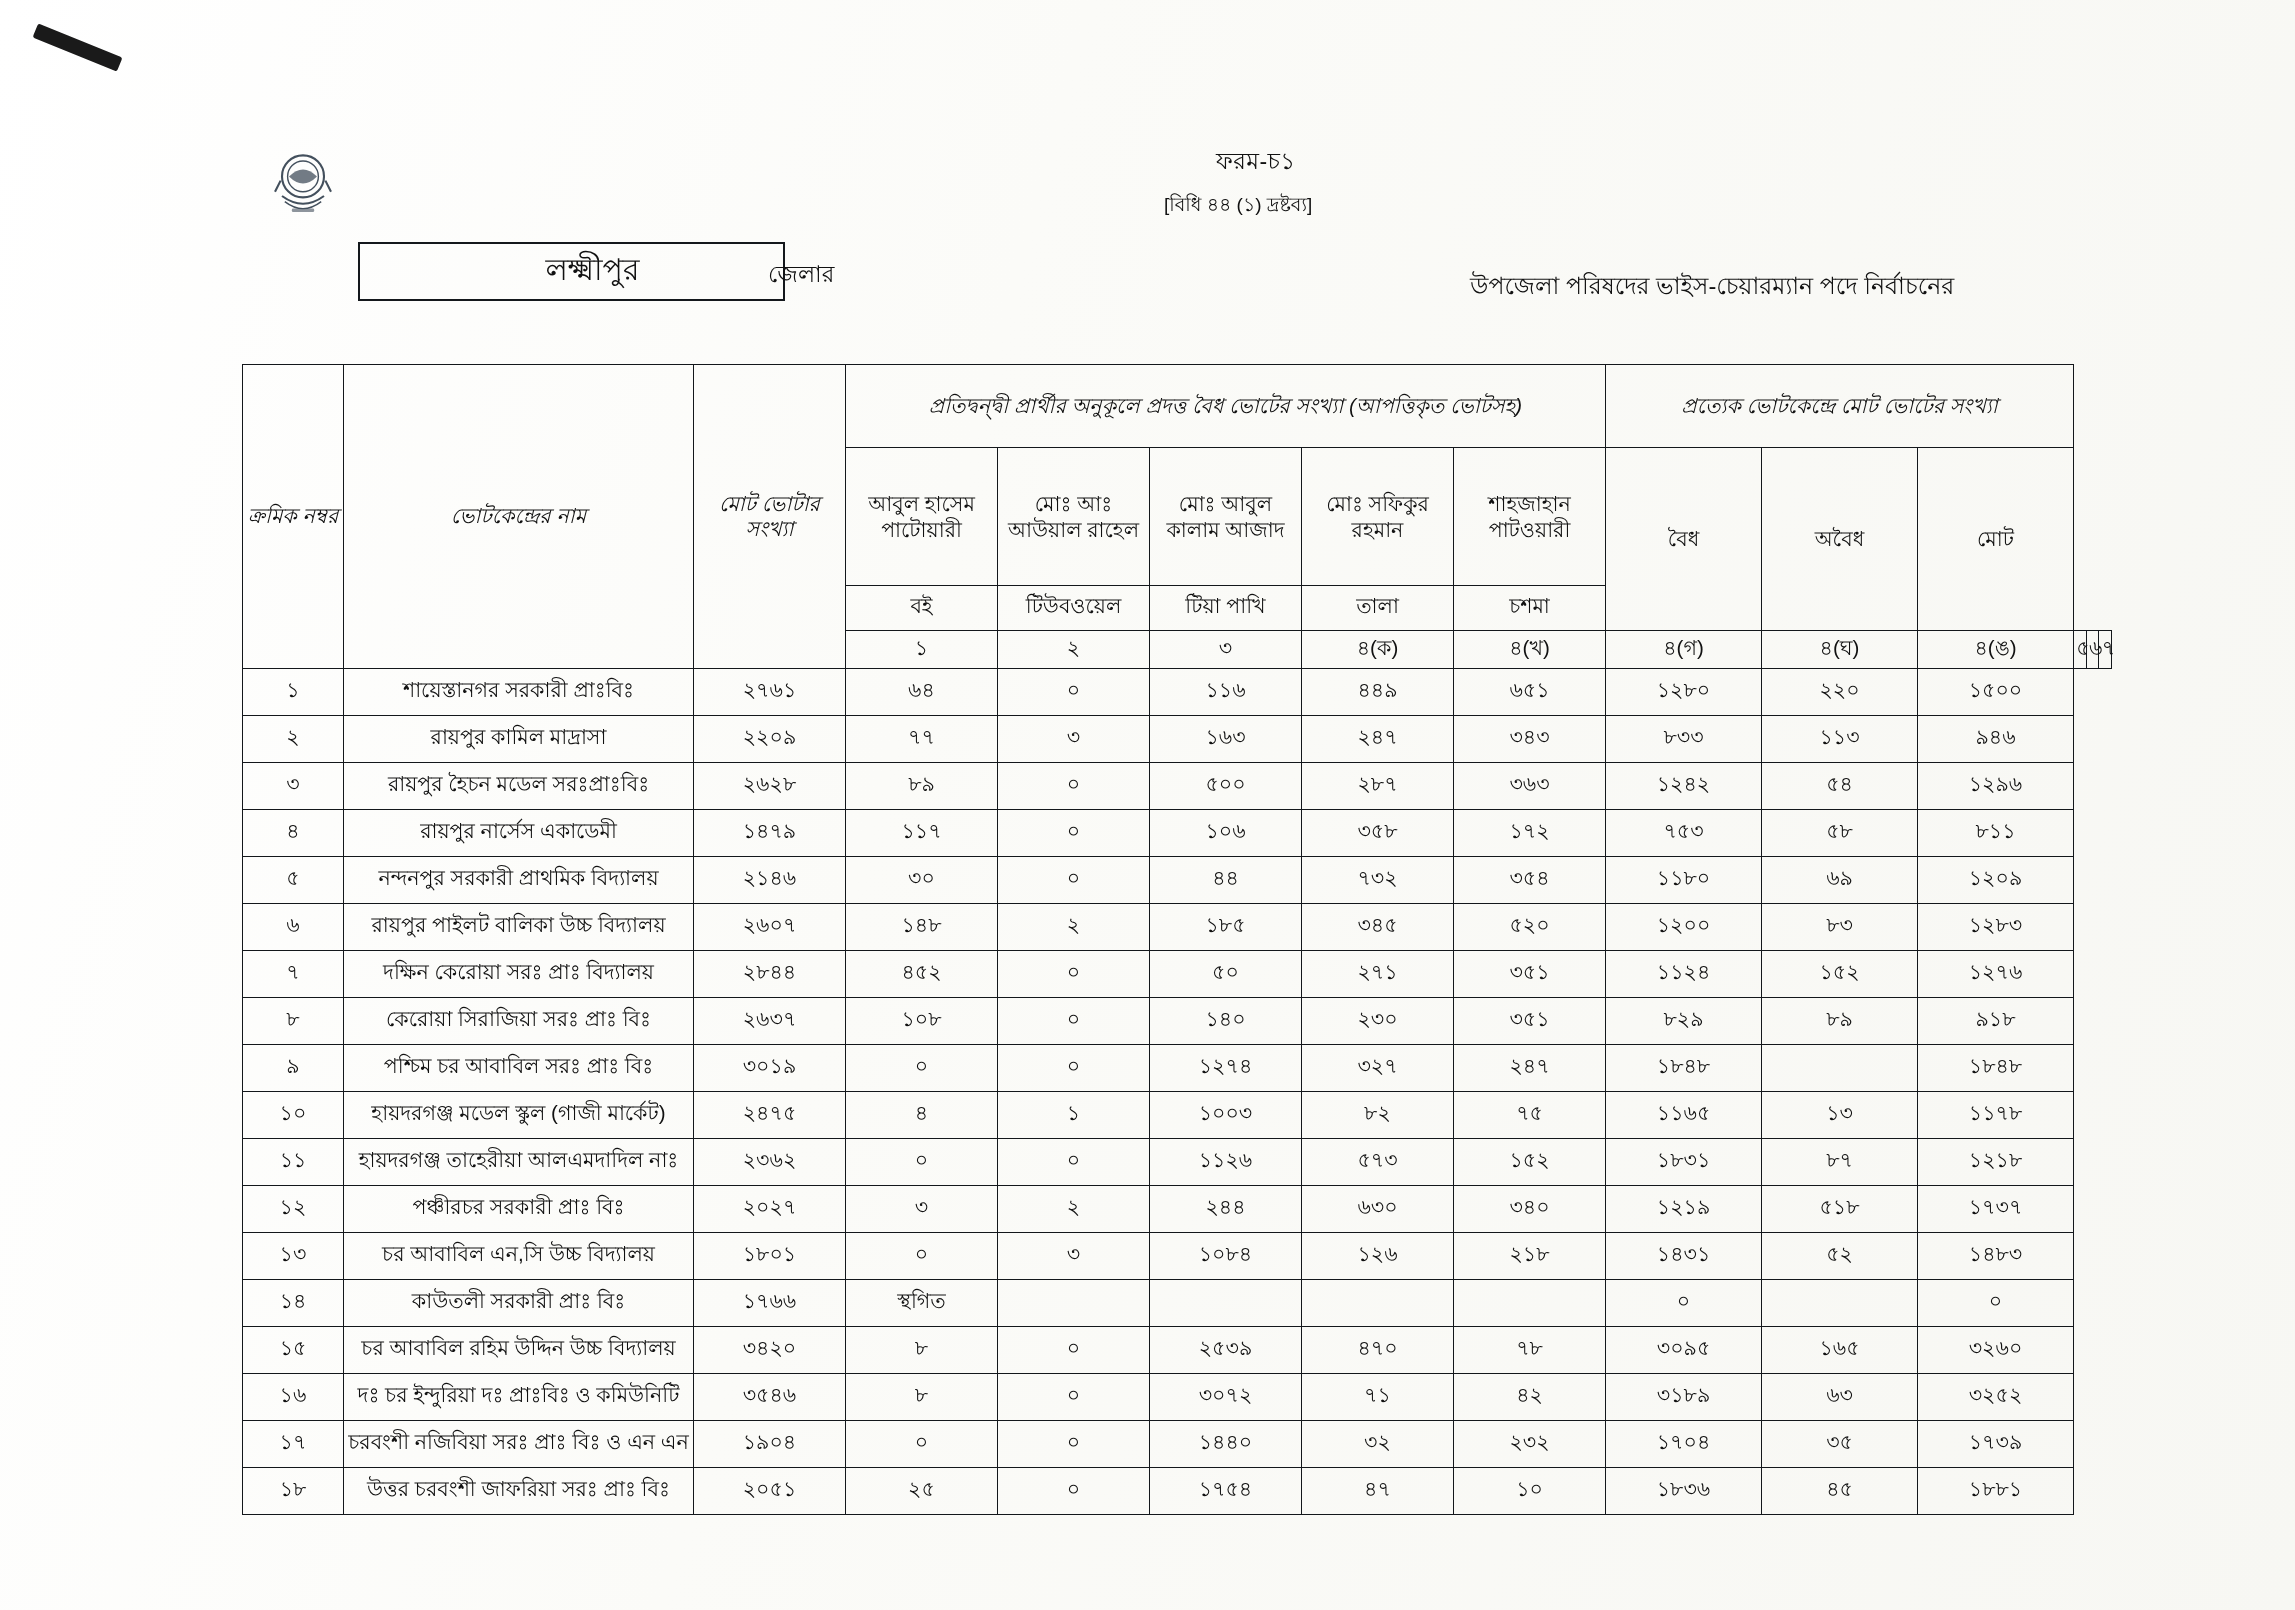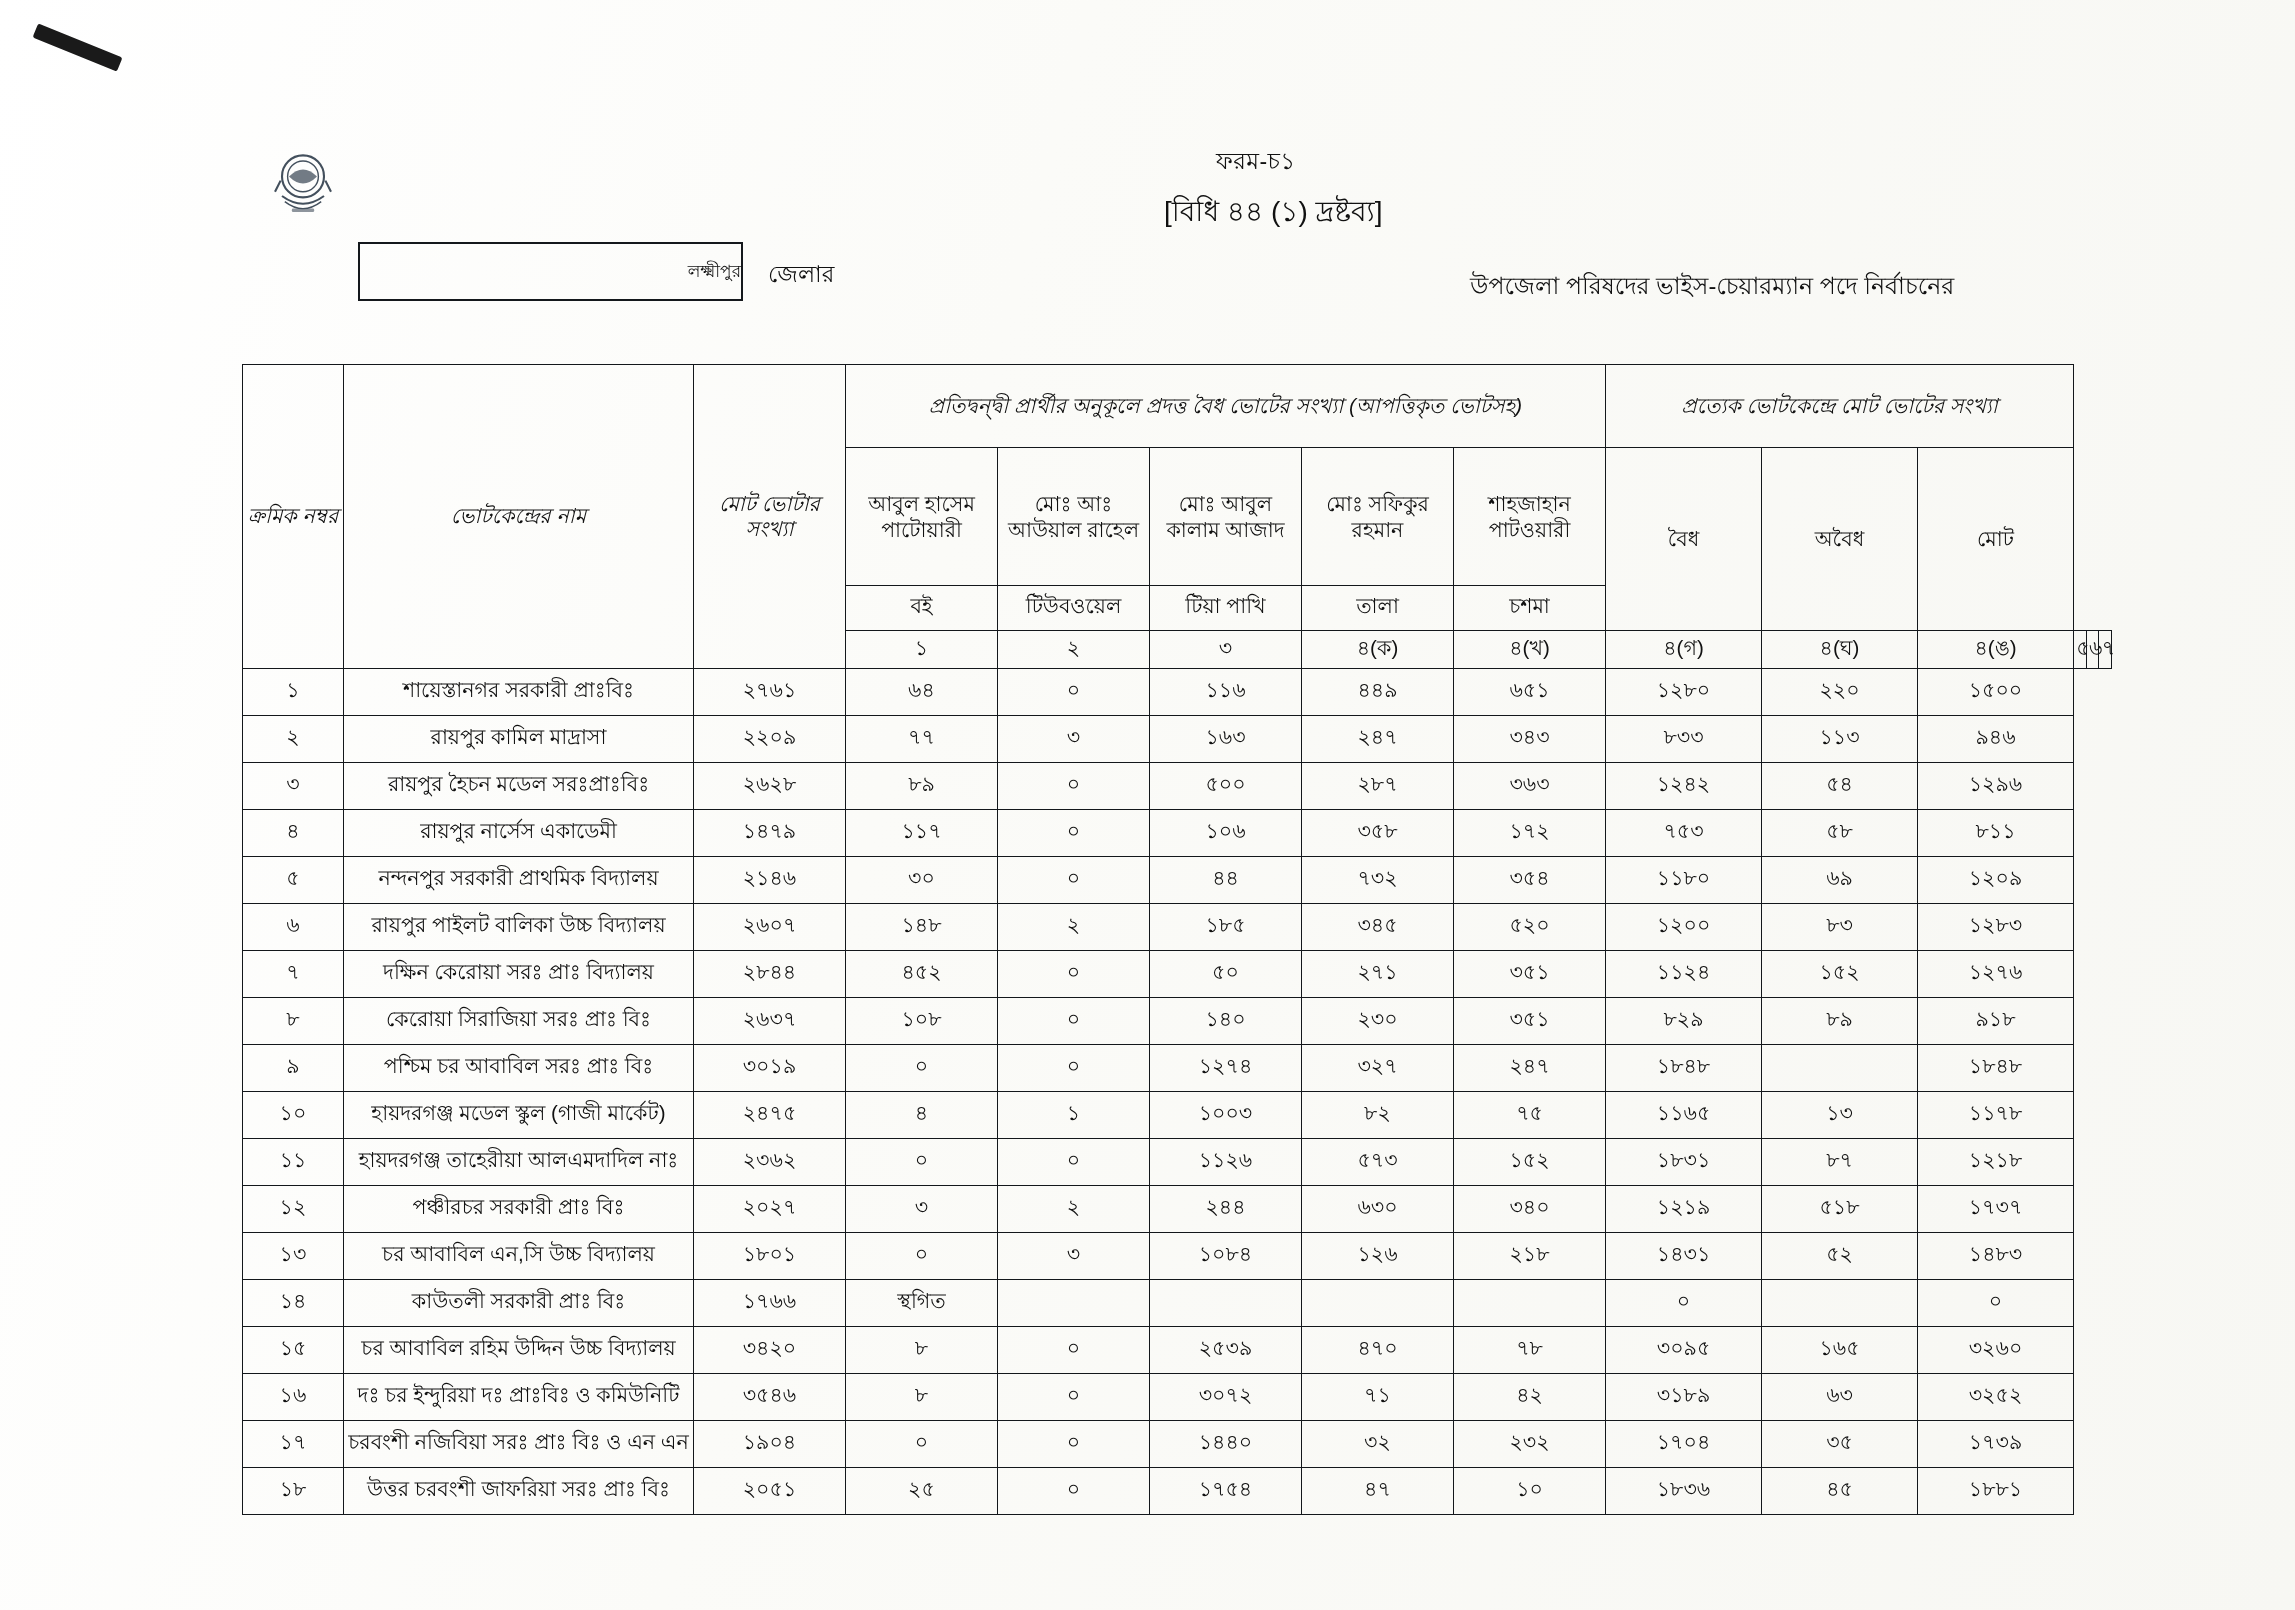--- a/index.html
+++ b/index.html
@@ -52,30 +52,31 @@
     position: absolute;
     left: 1216px;
     top: 143px;
     font-size: 23px;
     letter-spacing: 0.4px;
   }
   .rule-ref {
     position: absolute;
     left: 1164px;
     top: 190px;
-    font-size: 28px;
+    font-size: 19px;
   }
 
   .box {
     position: absolute;
     border: 2.3px solid #14181c;
     display: flex;
     align-items: center;
-    justify-content: flex-end;
-    font-size: 17px;
+    justify-content: center;
+    font-size: 30px;
+    padding-left: 42px;
   }
   .box-district { left: 358px; top: 242px; width: 381px; height: 55px; }
   .box-upazila  { left: 918px; top: 242px; width: 267px; height: 55px; }
 
   .lbl-district {
     position: absolute;
     left: 768px; top: 256px;
     font-size: 23px;
   }
   .header-right {

